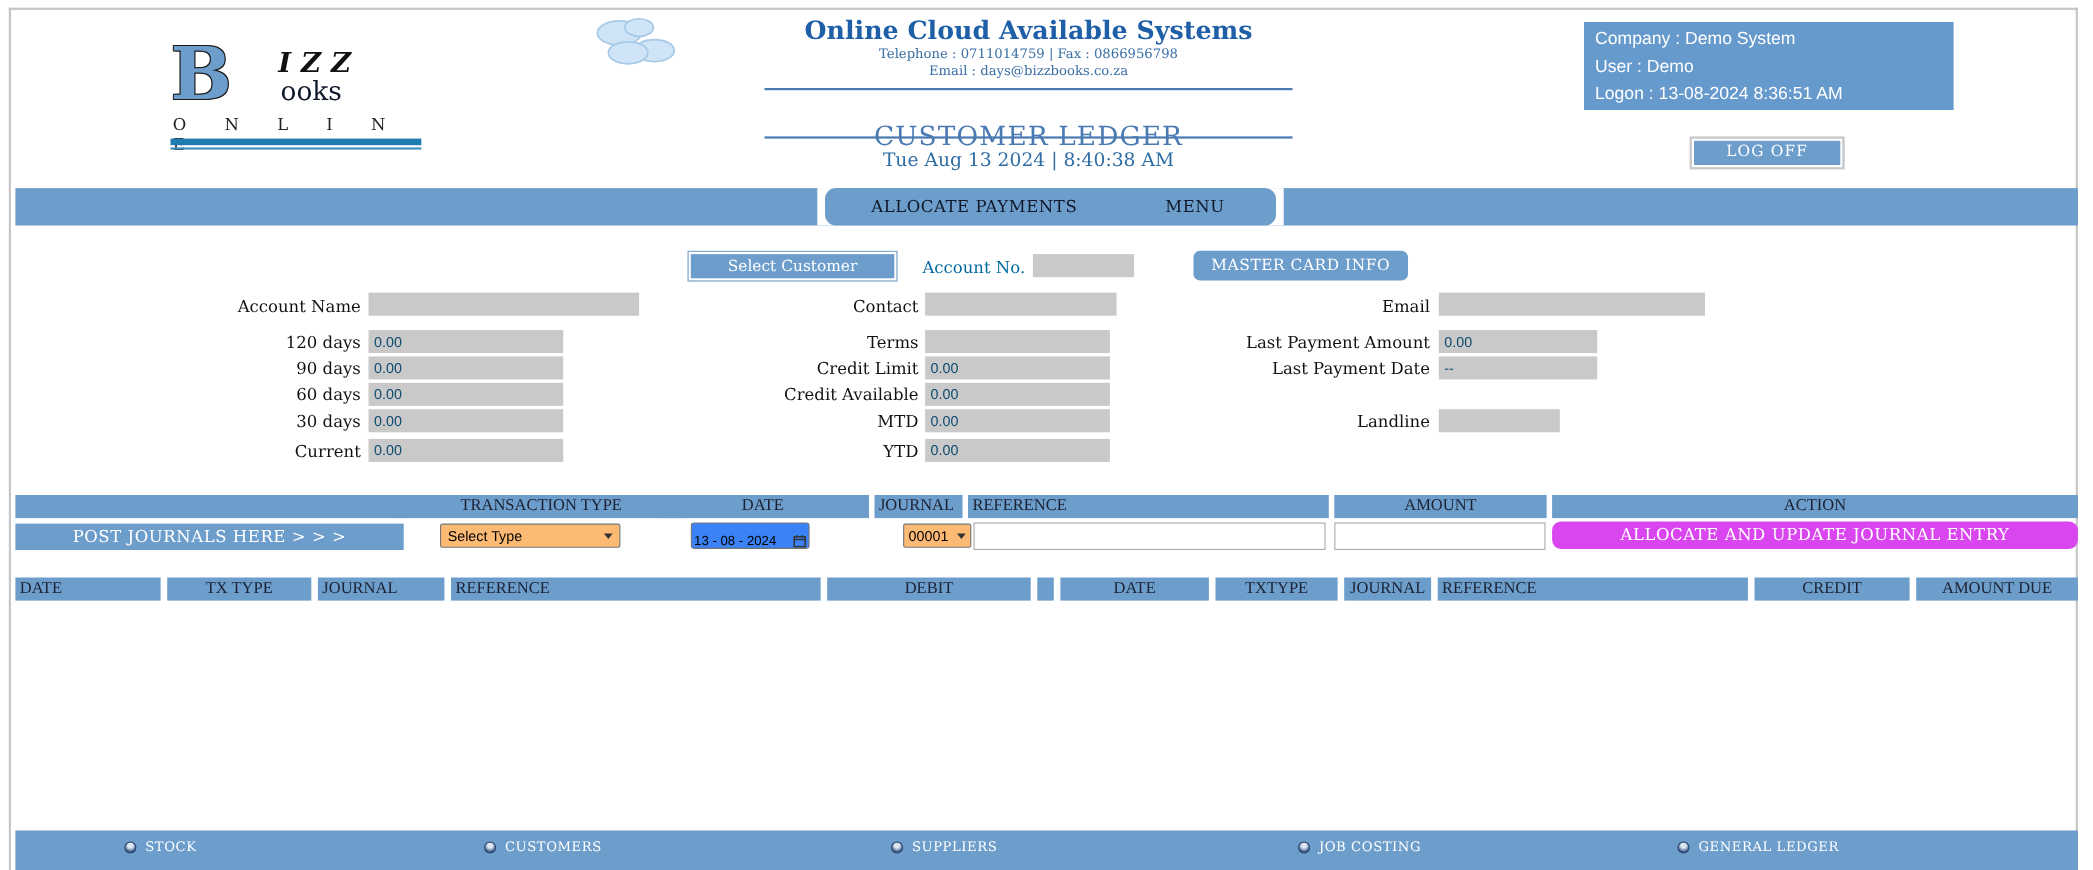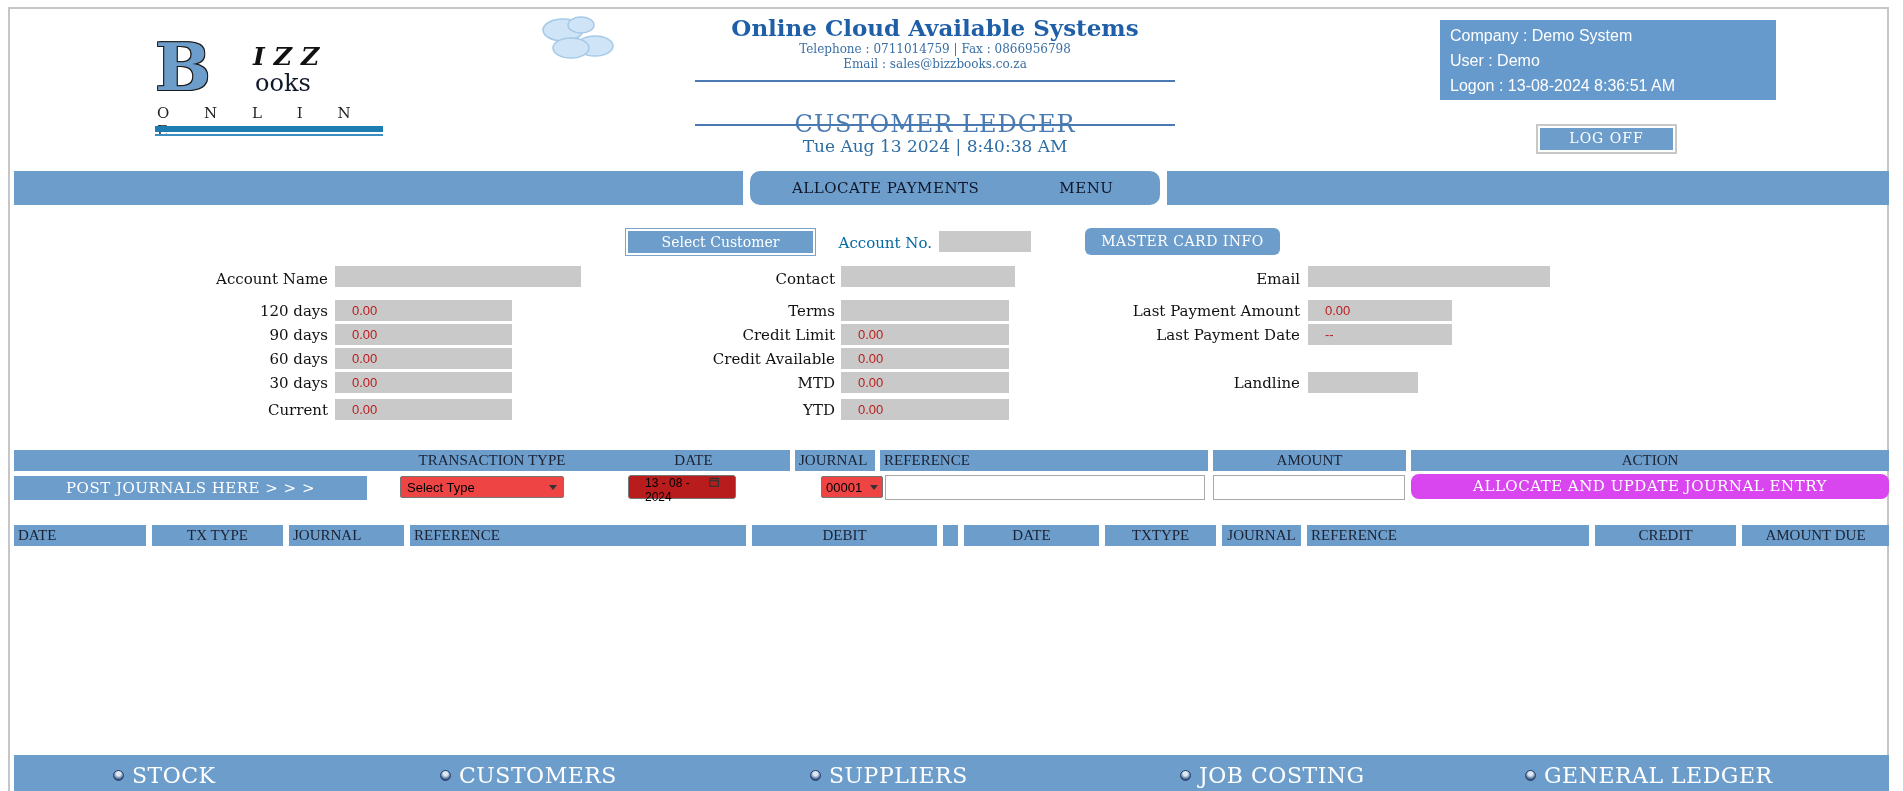--- a/index.html
+++ b/index.html
@@ -55,62 +55,62 @@
                   color:#fff; font:14px/22px "DejaVu Serif", serif; text-align:center; cursor:pointer; }
   .acct-no-lbl { position:absolute; left:800px; top:234px; width:132px; text-align:right;
                  font-size:15px; color:#0369a1; }
   .acct-no-fld { position:absolute; left:939px; top:231px; width:92px; height:21px; background:#c9c9c9; }
   .mci-btn { position:absolute; left:1085px; top:228px; width:195px; height:27px;
              background:#6d9dcb; border-radius:6px; color:#fff; font:14px/27px "DejaVu Serif", serif;
              text-align:center; letter-spacing:.5px; cursor:pointer; }
 
   .lbl { position:absolute; text-align:right; font-size:15px; color:#111; white-space:nowrap; }
   .fld { position:absolute; background:#c9c9c9; height:21px;
-         font:13px/21px "Liberation Sans", sans-serif; color:#b91c1c; padding-left:17px; }
+         font:13px/21px "Liberation Sans", sans-serif; color:#0c4a6e; padding-left:5px; }
   .c1l { left:150px; width:178px; } .c1f { left:335px; width:177px; }
   .c2l { left:660px; width:175px; } .c2f { left:841px; width:168px; }
   .c3l { left:1080px; width:220px; } .c3f { left:1308px; width:144px; }
 
   
   .jh { position:absolute; top:450px; height:21px; background:#6d9dcb;
         font-family:"Liberation Serif", serif; font-size:15px; color:#1b2233;
         line-height:21px; }
   .jh.center { text-align:center; }
   .post-bar { position:absolute; left:14px; top:476px; width:353px; height:24px; background:#6d9dcb;
               color:#fff; font:15px/24px "DejaVu Serif", serif; text-align:center;
               letter-spacing:.5px; cursor:pointer; }
-  .select-box { position:absolute; background:#ef4444; border:1px solid #767676; border-radius:2px;
+  .select-box { position:absolute; background:#fdba74; border:1px solid #767676; border-radius:2px;
                 font:13px "Liberation Sans", sans-serif; color:#000; display:flex;
                 align-items:center; justify-content:space-between; padding:0 6px; cursor:pointer; }
   .sel-arrow { width:0; height:0; border:4px solid transparent; border-top:5px solid #333;
                margin-top:4px; }
   .date-input { position:absolute; left:628px; top:475px; width:108px; height:24px;
-                background:#b91c1c; border:1px solid #767676; border-radius:3px;
+                background:#3b82f6; border:1px solid #767676; border-radius:3px;
                 font:12px "Liberation Sans", sans-serif; color:#000; display:flex;
-                align-items:flex-start; justify-content:space-between; padding:0 16px; cursor:text; }
+                align-items:flex-end; justify-content:space-between; padding:0 2px; cursor:text; }
   .txt-input { position:absolute; top:475px; height:25px; background:#fff; border:1px solid #a9a9a9;
                font:13px "Liberation Sans", sans-serif; padding:0 5px; }
   .action-btn { position:absolute; left:1411px; top:474px; width:478px; height:25px;
                 background:#d946ef; border-radius:8px; border:none; color:#fff;
                 font:15px/25px "DejaVu Serif", serif; text-align:center; letter-spacing:.5px;
                 cursor:pointer; }
 
   
   .th { position:absolute; top:525px; height:21px; background:#6d9dcb;
         font-family:"Liberation Serif", serif; font-size:15px; color:#1b2233;
         line-height:21px; white-space:nowrap; overflow:hidden; }
   .th.left { padding-left:4px; } .th.center { text-align:center; }
 
   
   .footer-bar { position:absolute; left:14px; top:755px; width:1875px; height:36px; background:#6d9dcb; }
   .f-item { position:absolute; top:763px; display:flex; align-items:center; gap:8px; cursor:pointer; }
   .bullet { width:11px; height:11px; border-radius:50%;
             background:radial-gradient(circle at 50% 30%, #dde8f2 0 28%, #31507e 75%);
             border:1px solid #27406b; }
-  .f-label { color:#fff; font-size:22px; letter-spacing:.5px; }
+  .f-label { color:#fff; font-size:12px; letter-spacing:.5px; }
 </style>
 </head>
 <body>
 
 <div class="frame"></div>
 
 <div class="logo">
   <span class="logo-b">B</span>
   <span class="logo-izz">IZZ</span>
   <span class="logo-ooks">ooks</span>
@@ -123,21 +123,21 @@
     <ellipse cx="26" cy="18" rx="20" ry="11"></ellipse>
     <ellipse cx="44" cy="13" rx="13" ry="8"></ellipse>
     <ellipse cx="58" cy="34" rx="18" ry="10"></ellipse>
     <ellipse cx="34" cy="36" rx="18" ry="10"></ellipse>
   </g>
 </svg>
 
 <div class="center-head">
   <div class="oca-title">Online Cloud Available Systems</div>
   <div class="contact-line">Telephone : 0711014759 | Fax : 0866956798</div>
-  <div class="email-line">Email : sales@bizzbooks.co.za</div>
+  <div class="email-line">Email : days@bizzbooks.co.za</div>
   <div class="rule rule1"></div>
   <div class="page-title">CUSTOMER LEDGER</div>
   <div class="rule rule2"></div>
   <div class="datetime">Tue Aug 13 2024 | 8:40:38 AM</div>
 </div>
 
 <div class="session-box">
   <div>Company : Demo System</div>
   <div>User : Demo</div>
   <div>Logon : 13-08-2024 8:36:51 AM</div>

